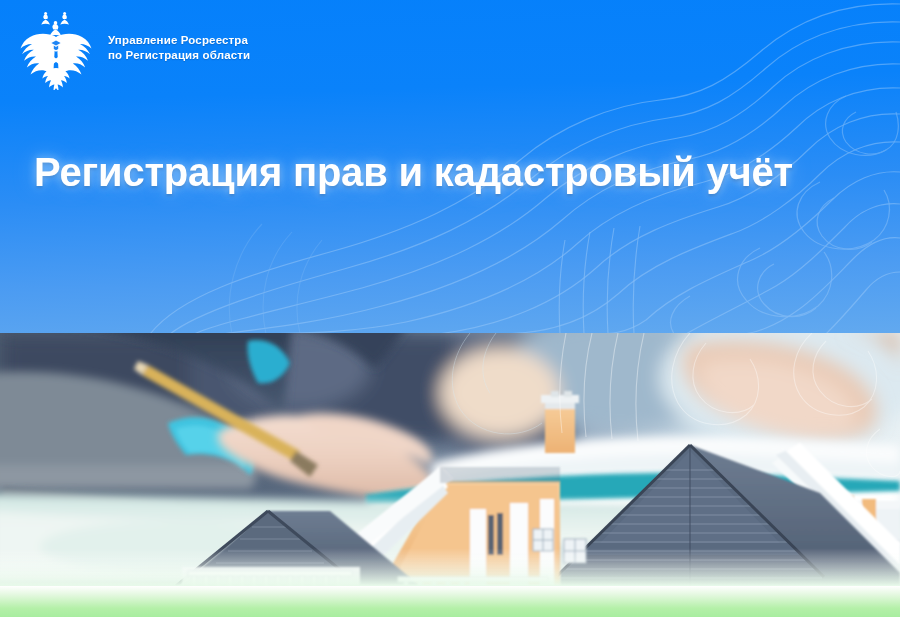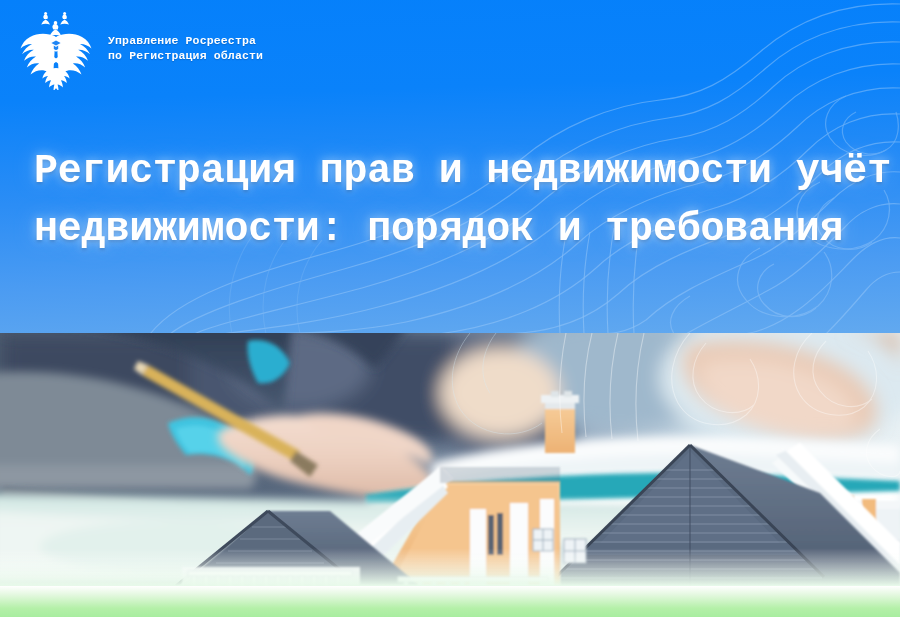--- a/index.html
+++ b/index.html
@@ -4,21 +4,20 @@
 <title>Rosreestr banner</title>
 <style>
   html,body{margin:0;padding:0;background:#fff;}
   body{font-family:"Liberation Sans","DejaVu Sans",sans-serif;}
 
   .poster{
     position:relative;
     width:900px;height:617px;
     overflow:hidden;
     background:#eef3f6;
-    font-family:Liberation Mono, monospace;
   }
 
   
   .banner{
     position:absolute;left:0;top:0;width:900px;height:334px;
     background:linear-gradient(178deg,#0580fb 0%,#0a82fa 28%,#2b8df5 56%,#4c9cf2 80%,#62a9ef 100%);
     overflow:hidden;
   }
   .banner-topo{
     position:absolute;inset:0;
@@ -158,22 +157,21 @@
           </g>
         </svg>
       </div>
       <div class="brand-text">
         <span>Управление Росреестра</span>
         <span>по Регистрация области</span>
       </div>
     </div>
 
     <h1 class="title">
-      <span>Регистрация прав и недвижимости учёт</span>
-      <span>недвижимости: порядок и требования</span>
+      <span>Регистрация прав и кадастровый учёт</span>
     </h1>
   </div>
 
   <div class="photo">
     <svg viewBox="0 0 900 253" preserveAspectRatio="none" aria-hidden="true">
       <defs>
         <linearGradient id="tableGrad" x1="0" y1="0" x2="0" y2="1">
           <stop offset="0%" stop-color="#cfe6e2"></stop>
           <stop offset="35%" stop-color="#e6f2ee"></stop>
           <stop offset="100%" stop-color="#f2f7f5"></stop>

